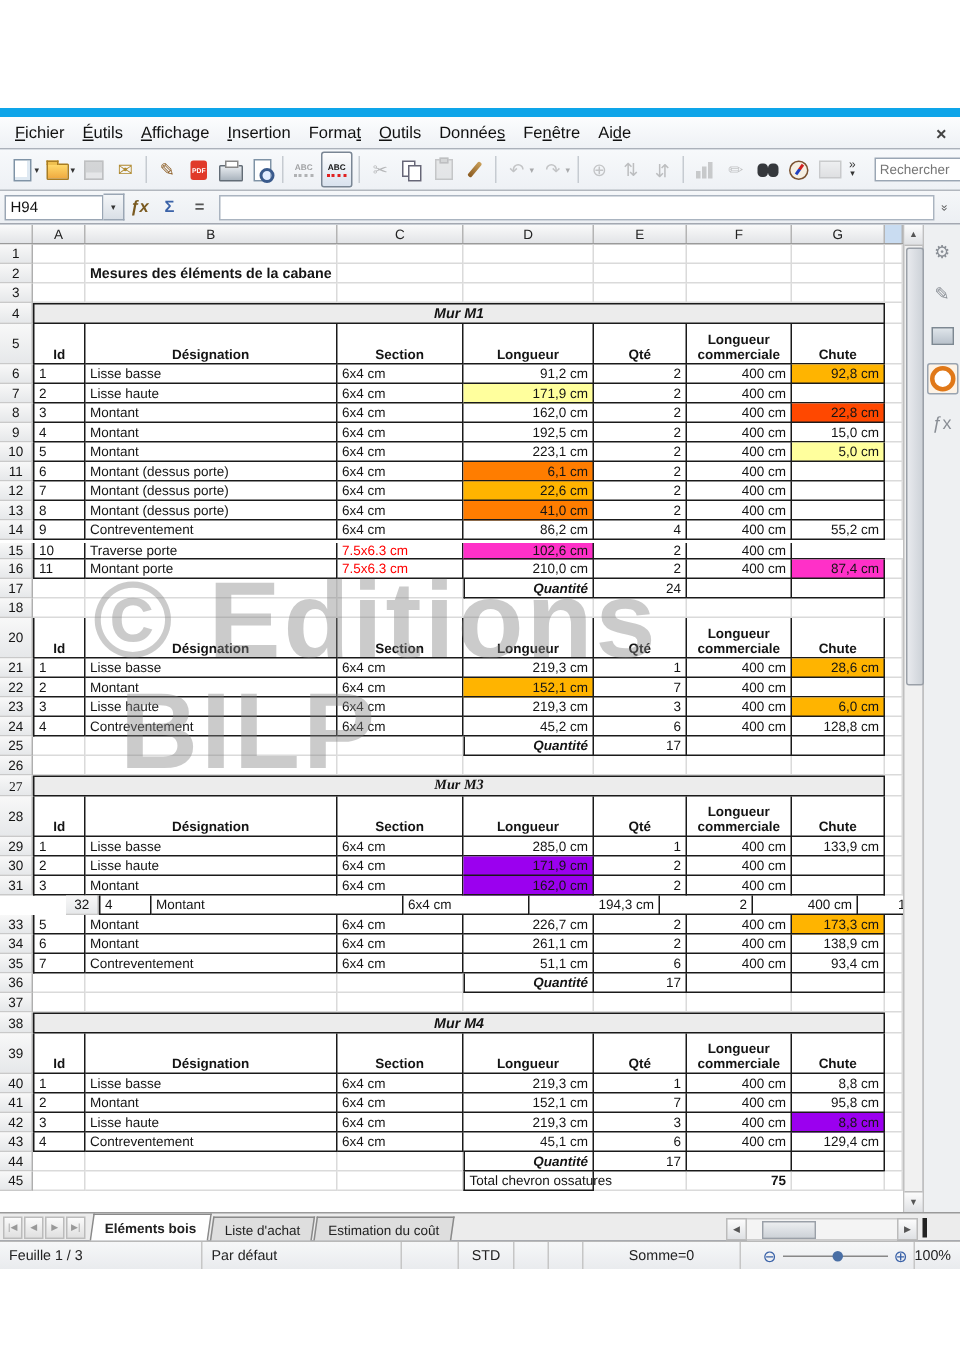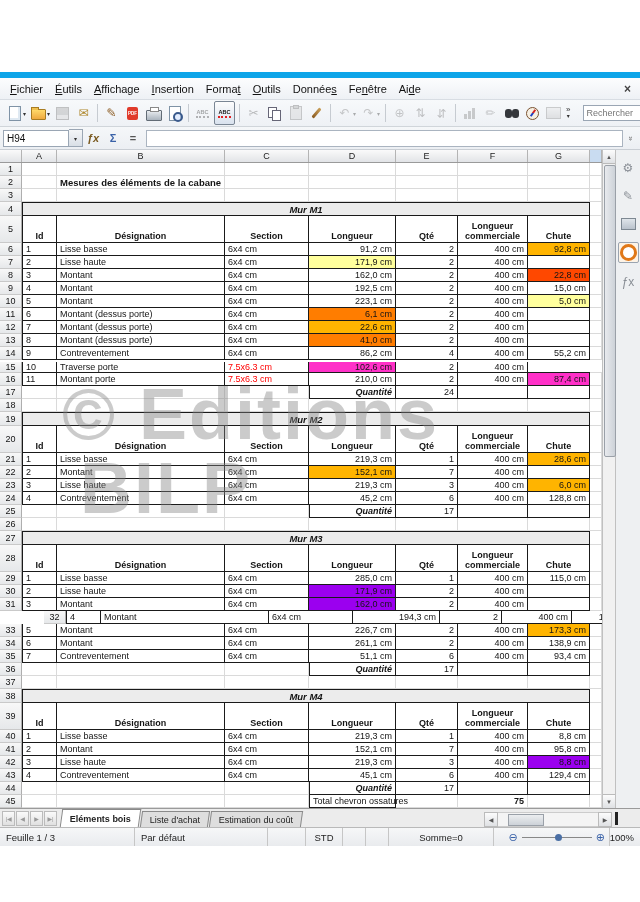--- a/index.html
+++ b/index.html
@@ -522,25 +522,20 @@
               <div class="c rn" style="width: 22px;">18</div>
               <div class="c gl" style="width: 35px;"></div>
               <div class="c gl" style="width: 168px;"></div>
               <div class="c gl" style="width: 84px;"></div>
               <div class="c gl" style="width: 87px;"></div>
               <div class="c gl" style="width: 62px;"></div>
               <div class="c gl" style="width: 70px;"></div>
               <div class="c gl" style="width: 62px;"></div>
               <div class="c gl" style="width: 12px;"></div>
             </div>
-            <div class="grow t-mur" style="height: 14px;">
-              <div class="c rn" style="width: 22px;">19</div>
-              <div class="c murcell" style="width: 568px;">Mur M2</div>
-              <div class="c gl" style="width: 12px;"></div>
-            </div>
             <div class="grow t-header" style="height: 27px;">
               <div class="c rn" style="width: 22px;">20</div>
               <div class="c tb hc first" style="width: 35px;">Id</div>
               <div class="c tb hc" style="width: 168px;">Désignation</div>
               <div class="c tb hc" style="width: 84px;">Section</div>
               <div class="c tb hc" style="width: 87px;">Longueur</div>
               <div class="c tb hc" style="width: 62px;">Qté</div>
               <div class="c tb hc wrap" style="width: 70px;">Longueur commerciale</div>
               <div class="c tb hc" style="width: 62px;">Chute</div>
               <div class="c gl" style="width: 12px;"></div>
@@ -604,21 +599,21 @@
               <div class="c rn" style="width: 22px;">26</div>
               <div class="c gl" style="width: 35px;"></div>
               <div class="c gl" style="width: 168px;"></div>
               <div class="c gl" style="width: 84px;"></div>
               <div class="c gl" style="width: 87px;"></div>
               <div class="c gl" style="width: 62px;"></div>
               <div class="c gl" style="width: 70px;"></div>
               <div class="c gl" style="width: 62px;"></div>
               <div class="c gl" style="width: 12px;"></div>
             </div>
-            <div class="grow t-mur" style="height: 14px;">
+            <div class="grow t-mur" style="height: 14px; font-family: Liberation Serif, serif;">
               <div class="c rn" style="width: 22px;">27</div>
               <div class="c murcell" style="width: 568px;">Mur M3</div>
               <div class="c gl" style="width: 12px;"></div>
             </div>
             <div class="grow t-header" style="height: 27px;">
               <div class="c rn" style="width: 22px;">28</div>
               <div class="c tb hc first" style="width: 35px;">Id</div>
               <div class="c tb hc" style="width: 168px;">Désignation</div>
               <div class="c tb hc" style="width: 84px;">Section</div>
               <div class="c tb hc" style="width: 87px;">Longueur</div>
@@ -628,21 +623,21 @@
               <div class="c gl" style="width: 12px;"></div>
             </div>
             <div class="grow t-data" style="height: 13px;">
               <div class="c rn" style="width: 22px;">29</div>
               <div class="c tb first al" style="width: 35px;">1</div>
               <div class="c tb al" style="width: 168px;">Lisse basse</div>
               <div class="c tb al" style="width: 84px;">6x4 cm</div>
               <div class="c tb ar" style="width: 87px;">285,0 cm</div>
               <div class="c tb ar" style="width: 62px;">1</div>
               <div class="c tb ar" style="width: 70px;">400 cm</div>
-              <div class="c tb ar" style="width: 62px;">115,0 cm</div>
+              <div class="c tb ar" style="width: 62px;">133,9 cm</div>
               <div class="c gl" style="width: 12px;"></div>
             </div>
             <div class="grow t-data" style="height: 13px;">
               <div class="c rn" style="width: 22px;">30</div>
               <div class="c tb first al" style="width: 35px;">2</div>
               <div class="c tb al" style="width: 168px;">Lisse haute</div>
               <div class="c tb al" style="width: 84px;">6x4 cm</div>
               <div class="c tb ar" style="width: 87px; background: rgb(155, 0, 239);">171,9 cm</div>
               <div class="c tb ar" style="width: 62px;">2</div>
               <div class="c tb ar" style="width: 70px;">400 cm</div>

